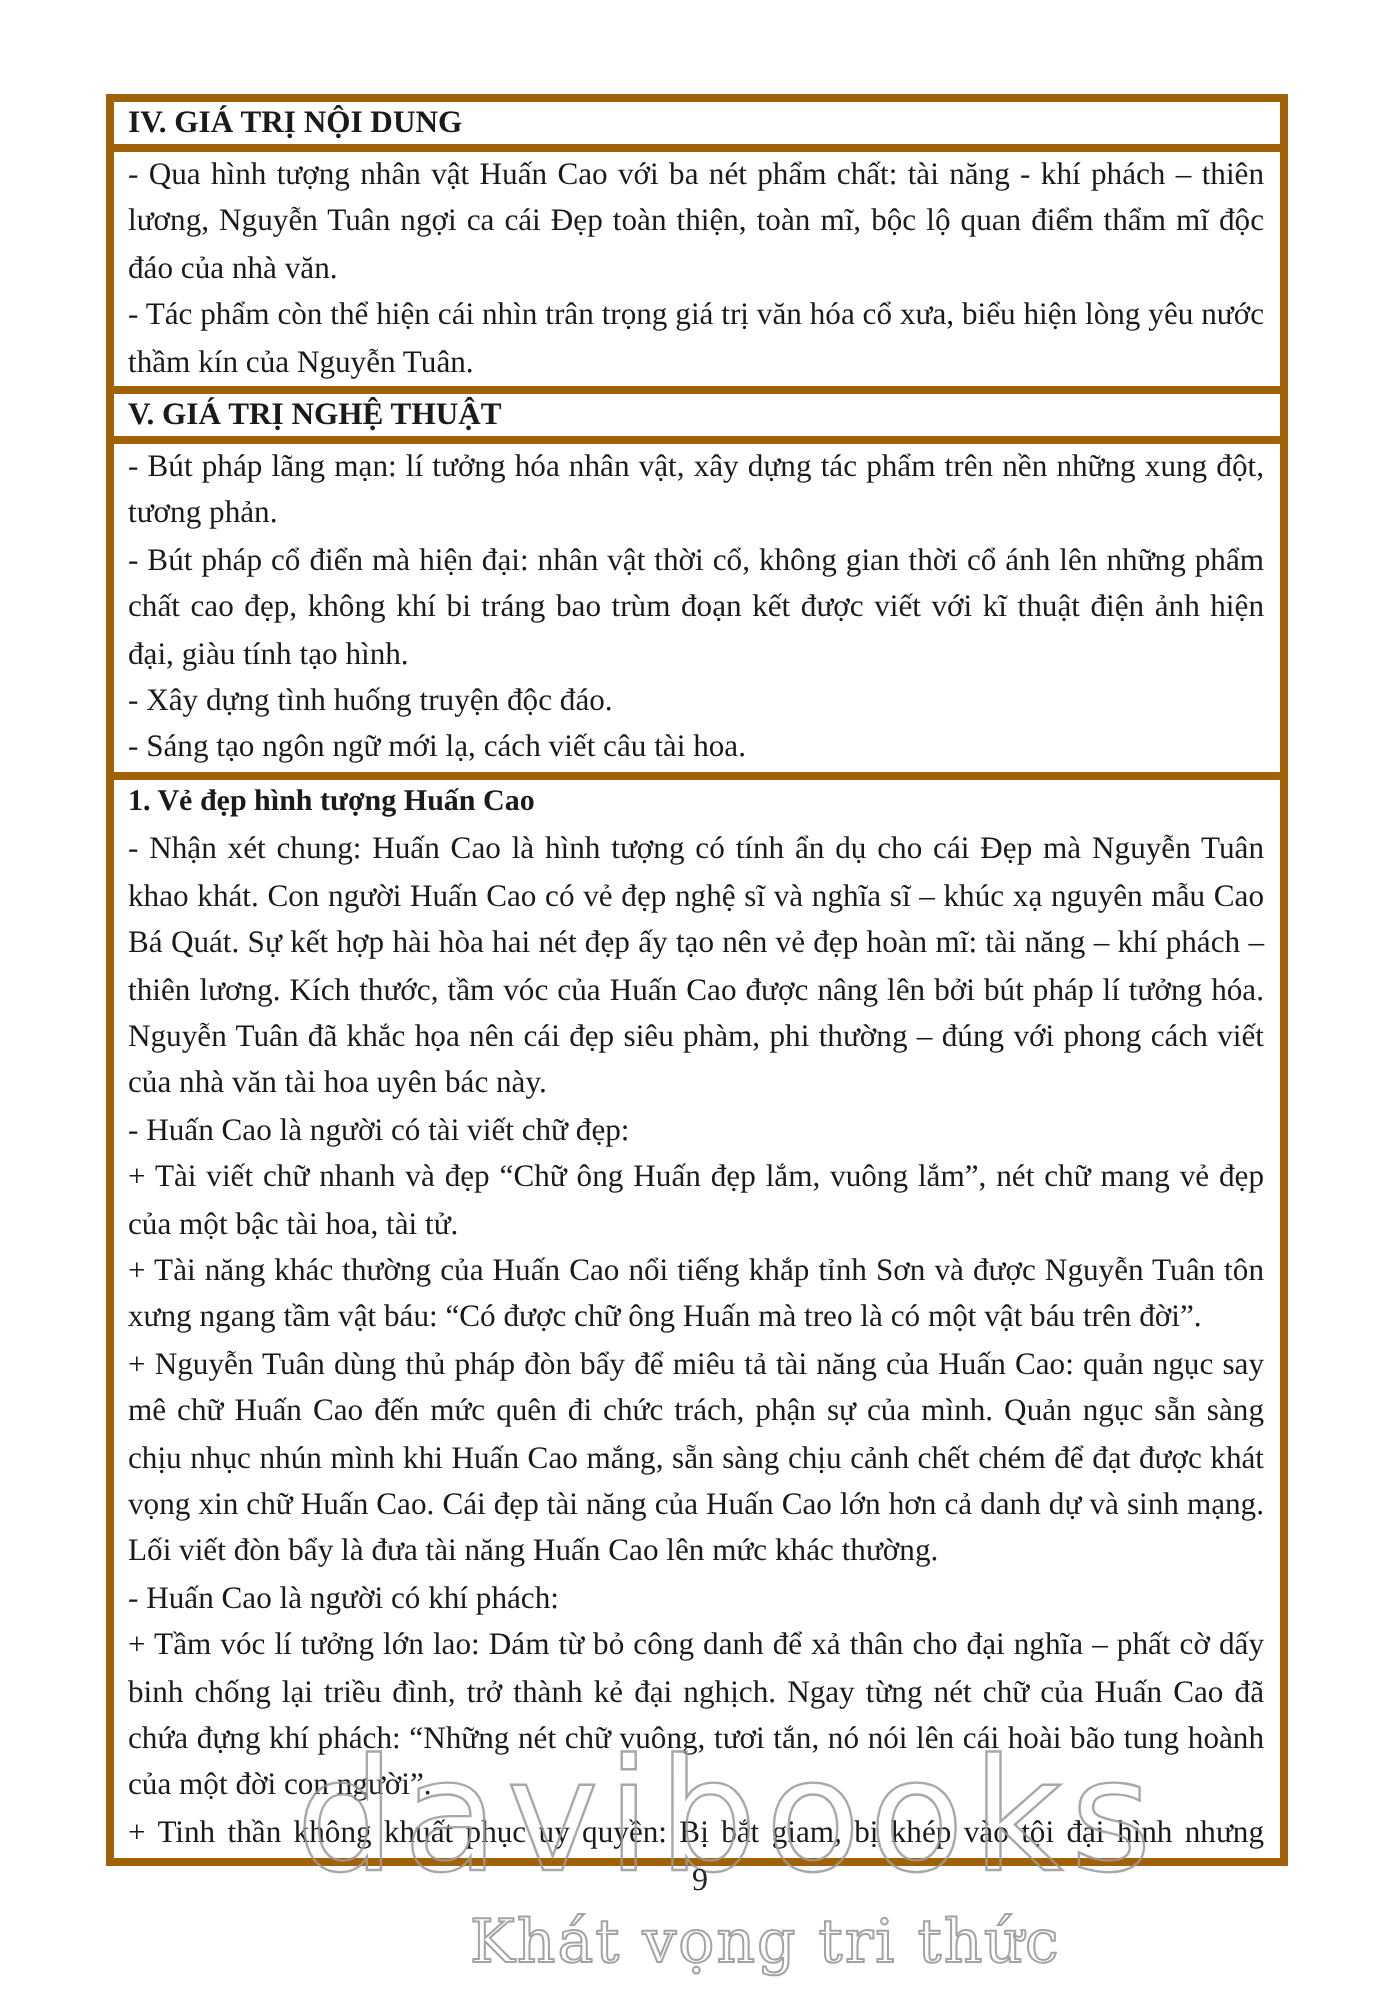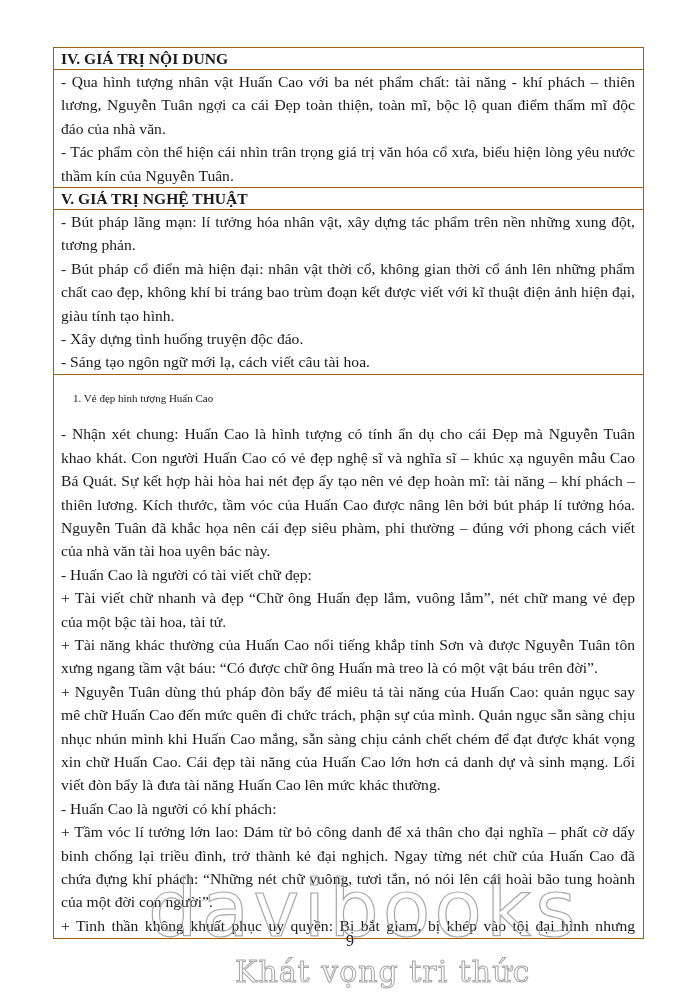--- a/index.html
+++ b/index.html
@@ -5,31 +5,31 @@
   html, body { margin: 0; padding: 0; }
   body {
     width: 700px; height: 1000px; background: #ffffff; position: relative; overflow: hidden;
     font-family: "DejaVu Serif", "Liberation Serif", serif; color: #1a1a1a;
   }
   .page-table {
     position: absolute; left: 53px; top: 47px; width: 591px;
     border-collapse: collapse; table-layout: fixed;
   }
   .page-table td {
-    border: 1px solid #a16207; padding: 0 8px 0 7px;
+    border: 4px solid #a16207; padding: 0 8px 0 7px;
     font-family: "Liberation Serif", serif;
     font-size: 15.6px; line-height: 23.4px;
     text-align: justify; vertical-align: top;
   }
   .page-table td.section-header {
     font-weight: bold; font-size: 15.6px; padding-top: 0px; padding-bottom: 0px; line-height: 21px;
   }
   .para { margin: 0; }
   .sub-heading { font-weight: normal; margin: 0; }
-  .subsection-title { font-weight: normal; margin: 12px; font-size: 11px; }
+  .subsection-title { font-weight: bold; margin: 0; font-size: 15px; }
   .page-number {
     position: absolute; left: 0; width: 700px; top: 932px; text-align: center;
     font-family: "Liberation Serif", serif; font-size: 16px; color: #222;
   }
   .watermark-brand {
     position: absolute; left: 148px; top: 870px; width: 420px; 
     font-family: "DejaVu Sans", sans-serif; font-size: 78px; letter-spacing: 4px;
     color: transparent; -webkit-text-stroke: 1.2px #9a9a9a; opacity: 0.85; pointer-events: none;
     line-height: 1;
   }

